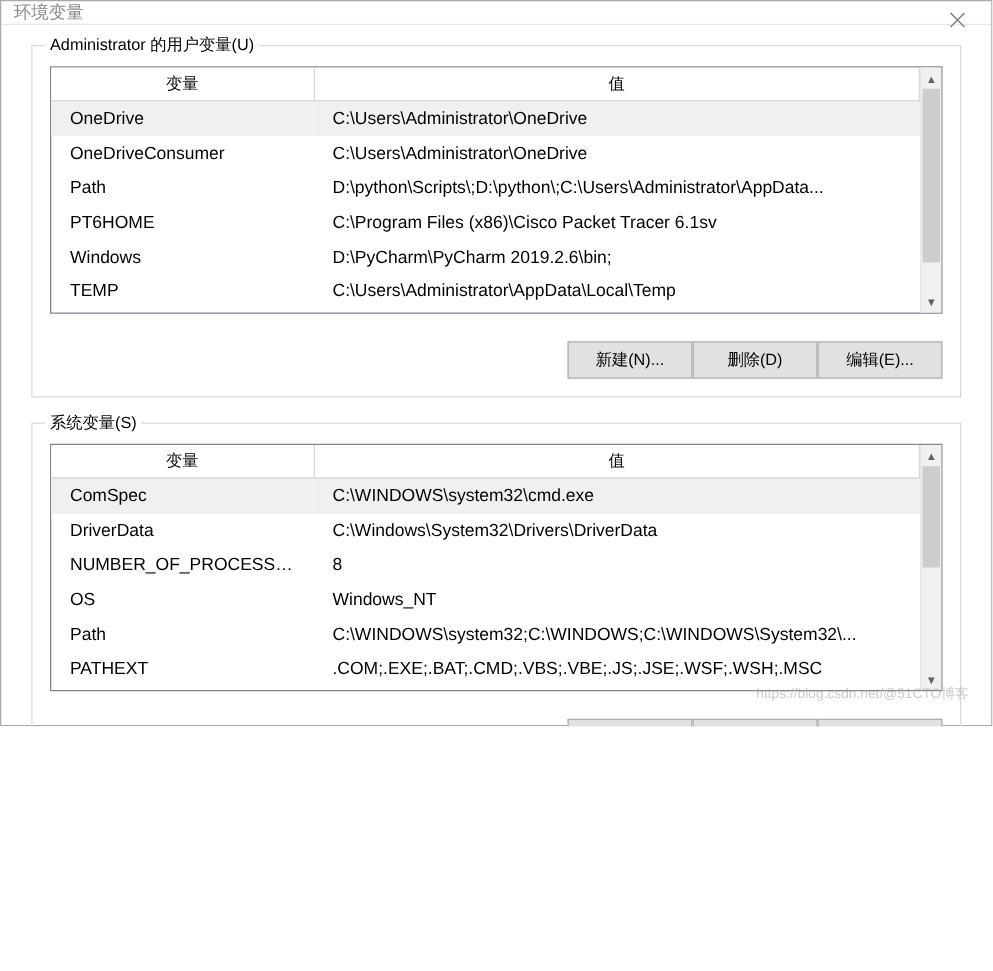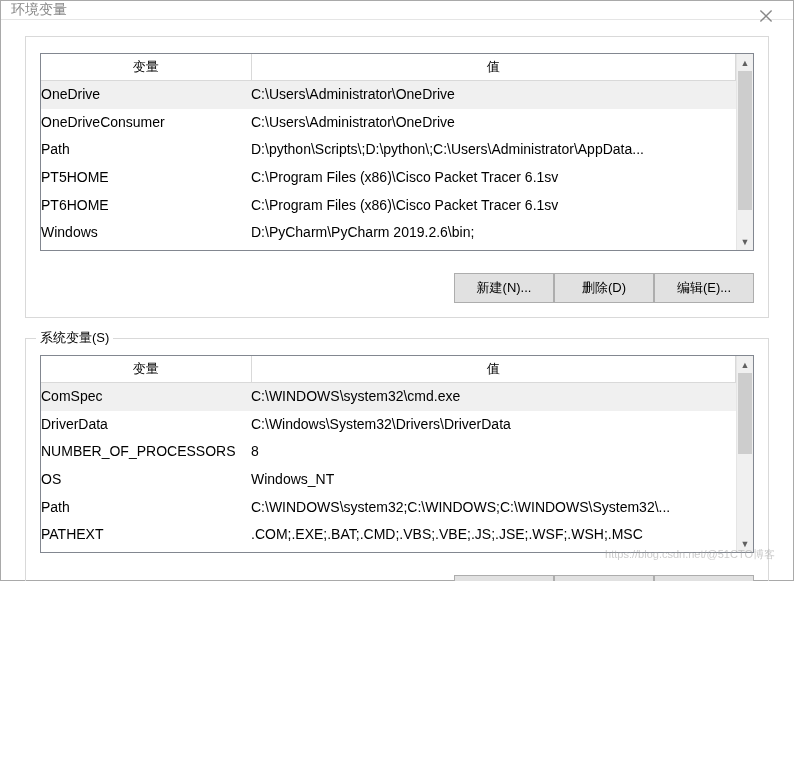--- a/index.html
+++ b/index.html
@@ -74,21 +74,21 @@
     text-align: center;
     font-weight: normal;
     background: #fff;
     border-bottom: 1px solid #d9d9d9;
     border-right: 1px solid #d9d9d9;
     padding: 4px 8px;
     height: 24px;
     font-size: 13px;
   }
   tbody td {
-    padding: 3px 0;
+    padding: 3px 15px;
     white-space: nowrap;
     overflow: hidden;
     text-overflow: ellipsis;
     font-size: 14px;
     line-height: 1.55;
   }
   tbody tr.selected td {
     background: #f0f0f0;
   }
   .scrollbar {
@@ -154,20 +154,21 @@
     <span class="close">
       <svg viewBox="0 0 10 10" width="14" height="14">
           <path d="M1 1 L9 9 M9 1 L1 9" stroke="#888" stroke-width="1" fill="none"></path>
         </svg>
     </span>
   </div>
 
   <div class="content">
 
     <div class="groupbox">
+      <div class="groupbox-title">Administrator 的用户变量(U)</div>
       <div class="table-wrap">
         <div class="table-scroll">
           <table>
             <colgroup>
                 <col class="col-var">
                 <col>
               </colgroup>
             <thead>
               <tr>
                 <th>变量</th>
@@ -179,24 +180,20 @@
                   <td>OneDrive</td>
                   <td>C:\Users\Administrator\OneDrive</td>
                 </tr>
                 <tr>
                   <td>OneDriveConsumer</td>
                   <td>C:\Users\Administrator\OneDrive</td>
                 </tr>
                 <tr>
                   <td>Path</td>
                   <td>D:\python\Scripts\;D:\python\;C:\Users\Administrator\AppData...</td>
-                </tr>
-                <tr>
-                  <td>PT5HOME</td>
-                  <td>C:\Program Files (x86)\Cisco Packet Tracer 6.1sv</td>
                 </tr>
                 <tr>
                   <td>PT6HOME</td>
                   <td>C:\Program Files (x86)\Cisco Packet Tracer 6.1sv</td>
                 </tr>
                 <tr>
                   <td>Windows</td>
                   <td>D:\PyCharm\PyCharm 2019.2.6\bin;</td>
                 </tr>
                 <tr>

